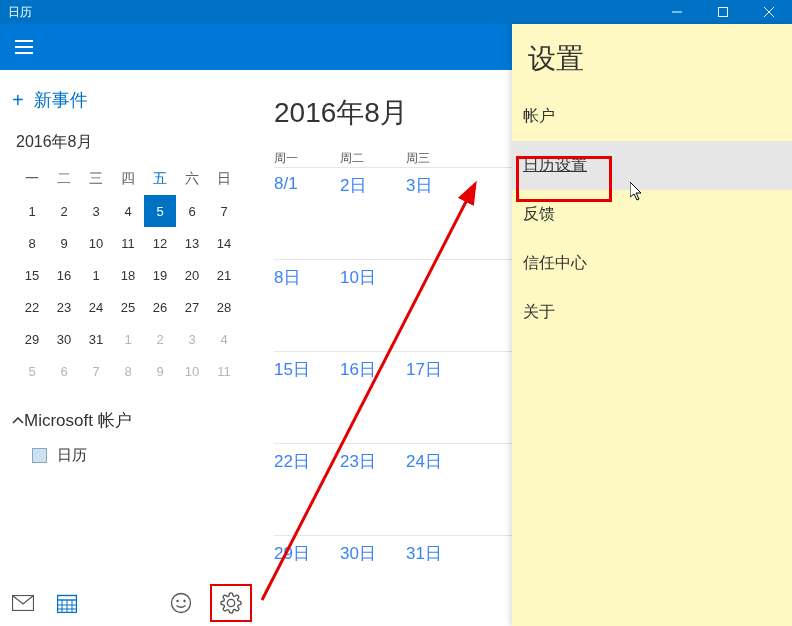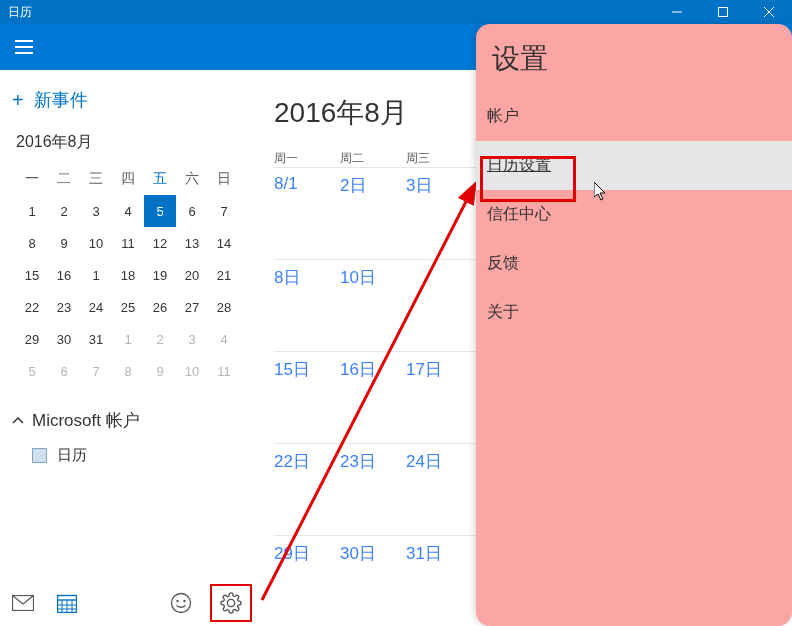--- a/index.html
+++ b/index.html
@@ -24,41 +24,41 @@
   .minical { padding: 10px 12px 4px 16px; }
   .minical-month { font-size: 16px; color: #333; margin-bottom: 10px; }
   .minical table { border-collapse: collapse; width: 224px; }
   .minical th, .minical td { width: 32px; height: 32px; text-align: center; font-weight: normal; font-size: 13px; color: #333; }
   .minical th { color: #606060; font-size: 14px; }
   .minical th.hl { color: #0072c6; }
   .minical td.sel { background: #0072c6; color: #fff; }
   .minical td.dim { color: #b5b5b5; }
 
   .account-section { padding: 18px 12px 8px 12px; }
-  .account-header { display: flex; align-items: center; gap: 8px; font-size: 17px; color: #333; }
+  .account-header { display: flex; align-items: center; font-size: 17px; color: #333; }
   .chev { font-size: 12px; }
   .cal-row { display: flex; align-items: center; gap: 10px; padding: 14px 0 0 20px; font-size: 15px; color: #333; }
   .cal-color { width: 15px; height: 15px; border: 1px solid #84a7c4; background: #cfe0ef; }
 
   .bottombar { margin-top: auto; height: 46px; display: flex; align-items: center; padding: 0 8px; gap: 14px; }
   .bottombar .icon { width: 30px; height: 30px; display: flex; align-items: center; justify-content: center; color: #555; }
   .bottombar .spacer { flex: 1; }
   .gear-highlight { border: 2px solid #e40000; width: 42px; height: 38px; display: flex; align-items: center; justify-content: center; }
 
   .main { flex: 1; padding: 10px 0 0 0; position: relative; }
   .month-title { font-size: 28px; color: #333; padding: 14px 0 18px 14px; font-weight: 300; }
   .weekhead { display: flex; padding-left: 14px; }
   .weekhead div { width: 66px; font-size: 12px; color: #555; }
   .bigrows { padding-left: 14px; }
   .bigrow { display: flex; height: 92px; border-top: 1px solid #e6e6e6; }
   .bigrow div { width: 66px; font-size: 17px; color: #3b82f6; padding-top: 6px; }
 
   .arrow-svg { position: absolute; top: 0; left: 0; pointer-events: none; }
 
-  .settings-panel { position: absolute; top: 24px; right: 0; width: 316px; height: 602px; background: #fca5a5; box-shadow: -2px 0 6px rgba(0,0,0,0.15); z-index: 50; border-radius: 14px; }
+  .settings-panel { position: absolute; top: 24px; right: 0; width: 280px; height: 602px; background: #fef9c3; box-shadow: -2px 0 6px rgba(0,0,0,0.15); z-index: 50; }
   .settings-title { font-size: 28px; color: #333; padding: 16px 16px 14px 16px; }
   .settings-item { font-size: 16px; color: #333; padding: 14px 11px; cursor: default; }
   .settings-item.hover { background: #e6e6e6; text-decoration: underline; }
   .settings-highlight-box { position: absolute; top: 132px; left: 4px; width: 96px; height: 46px; border: 3px solid #e40000; z-index: 60; pointer-events: none; }
   .cursor { position: absolute; top: 158px; left: 118px; z-index: 70; pointer-events: none; }
 
   svg { display: block; }
 </style>
 </head>
 <body>
@@ -281,22 +281,22 @@
     </marker>
   </defs>
   <line x1="262" y1="600" x2="474" y2="186" stroke="#e40000" stroke-width="3" marker-end="url(#arrowhead)"></line>
 </svg>
 
 <div class="settings-panel">
   <div class="settings-title">设置</div>
   <div id="settings-items">
       <div class="settings-item">帐户</div>
       <div class="settings-item hover">日历设置</div>
+      <div class="settings-item">反馈</div>
       <div class="settings-item">信任中心</div>
-      <div class="settings-item">反馈</div>
       <div class="settings-item">关于</div>
     </div>
   <div class="settings-highlight-box"></div>
   <div class="cursor">
     <svg width="16" height="20">
         <path d="M0 0 L0 15 L4 12 L7 18 L9 17 L6 11 L11 11 Z" fill="#fff" stroke="#000" stroke-width="1"></path>
       </svg>
   </div>
 </div>
 

